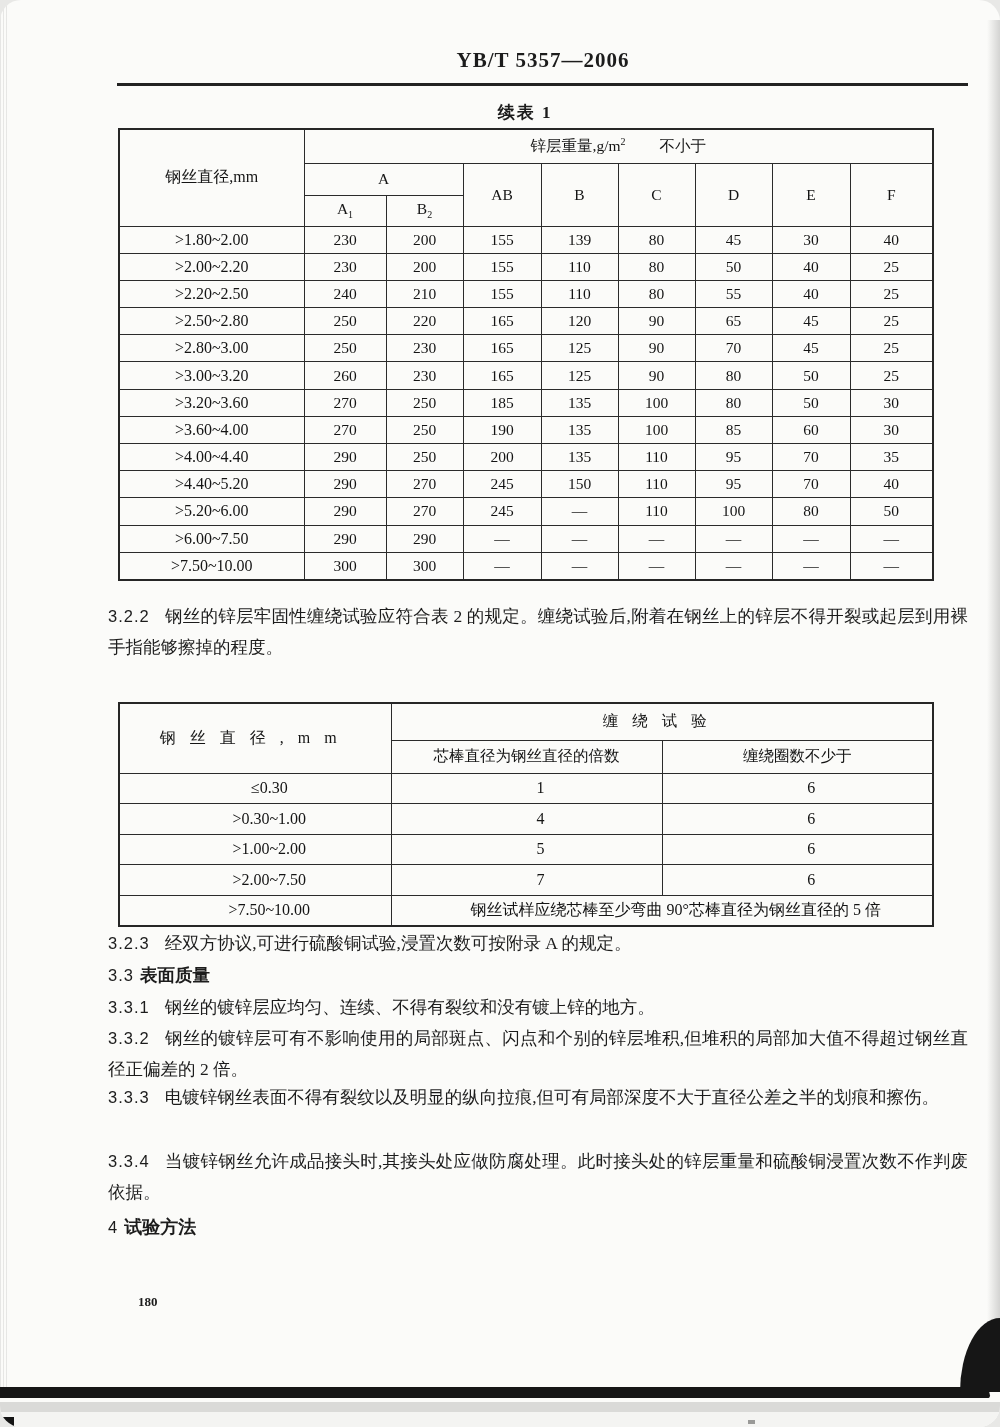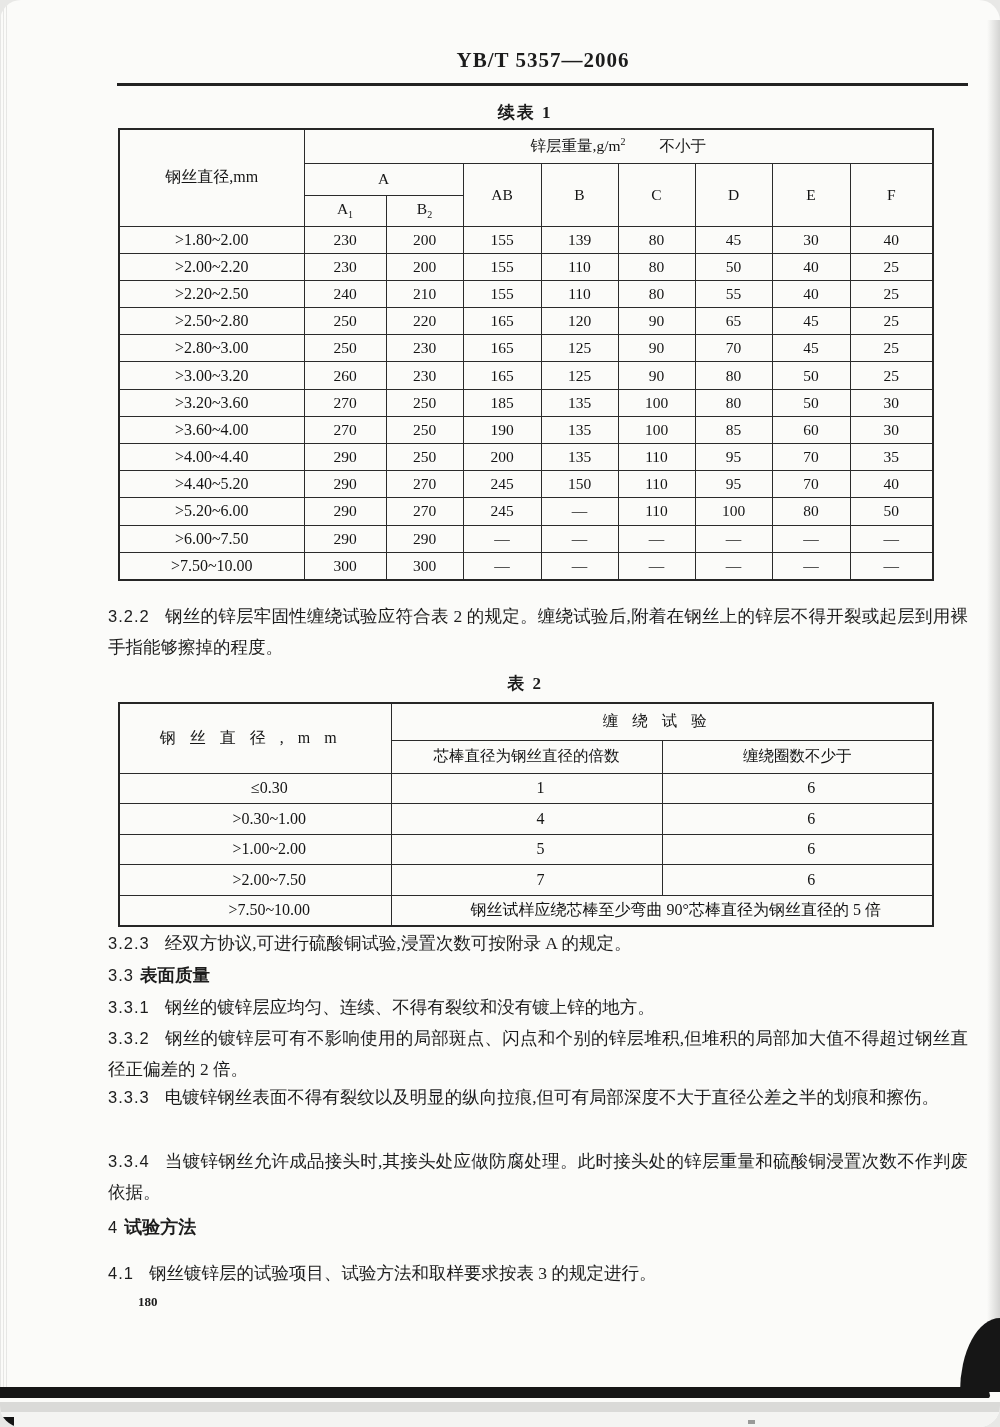--- a/index.html
+++ b/index.html
@@ -254,21 +254,20 @@
           <td>—</td>
           <td>—</td>
           <td>—</td>
           <td>—</td>
         </tr>
       </tbody>
   </table>
 
   <p class="para" style="top:601px"><b class="num">3.2.2</b><span>钢丝的锌层牢固性缠绕试验应符合表 2 的规定。缠绕试验后,附着在钢丝上的锌层不得开裂或起层到用裸手指能够擦掉的程度。</span></p>
 
-  <div class="tbl-caption" id="cap2">表 2</div>
   <table id="table2">
     <colgroup>
       <col style="width:272px">
         <col style="width:271px">
         <col style="width:271px">
     </colgroup>
     <thead>
       <tr class="h1">
         <th rowspan="2" class="dhead">钢丝直径,mm</th>
         <th colspan="2">缠绕试验</th>
@@ -306,16 +305,15 @@
       </tbody>
   </table>
 
   <p class="para" style="top:928px"><b class="num">3.2.3</b><span>经双方协议,可进行硫酸铜试验,浸置次数可按附录 A 的规定。</span></p>
   <p class="para heading" style="top:960px"><b class="num">3.3</b><span>表面质量</span></p>
   <p class="para" style="top:992px"><b class="num">3.3.1</b><span>钢丝的镀锌层应均匀、连续、不得有裂纹和没有镀上锌的地方。</span></p>
   <p class="para" style="top:1023px"><b class="num">3.3.2</b><span>钢丝的镀锌层可有不影响使用的局部斑点、闪点和个别的锌层堆积,但堆积的局部加大值不得超过钢丝直径正偏差的 2 倍。</span></p>
   <p class="para" style="top:1082px"><b class="num">3.3.3</b><span>电镀锌钢丝表面不得有裂纹以及明显的纵向拉痕,但可有局部深度不大于直径公差之半的划痕和擦伤。</span></p>
   <p class="para" style="top:1146px"><b class="num">3.3.4</b><span>当镀锌钢丝允许成品接头时,其接头处应做防腐处理。此时接头处的锌层重量和硫酸铜浸置次数不作判废依据。</span></p>
   <p class="para heading" id="s4" style="top:1212px"><b class="num">4</b><span>试验方法</span></p>
-  <p class="para" style="top:1258px"><b class="num">4.1</b><span>钢丝镀锌层的试验项目、试验方法和取样要求按表 3 的规定进行。</span></p>
 
   <div class="page-number">180</div>
 </div>
 
 </body></html>

